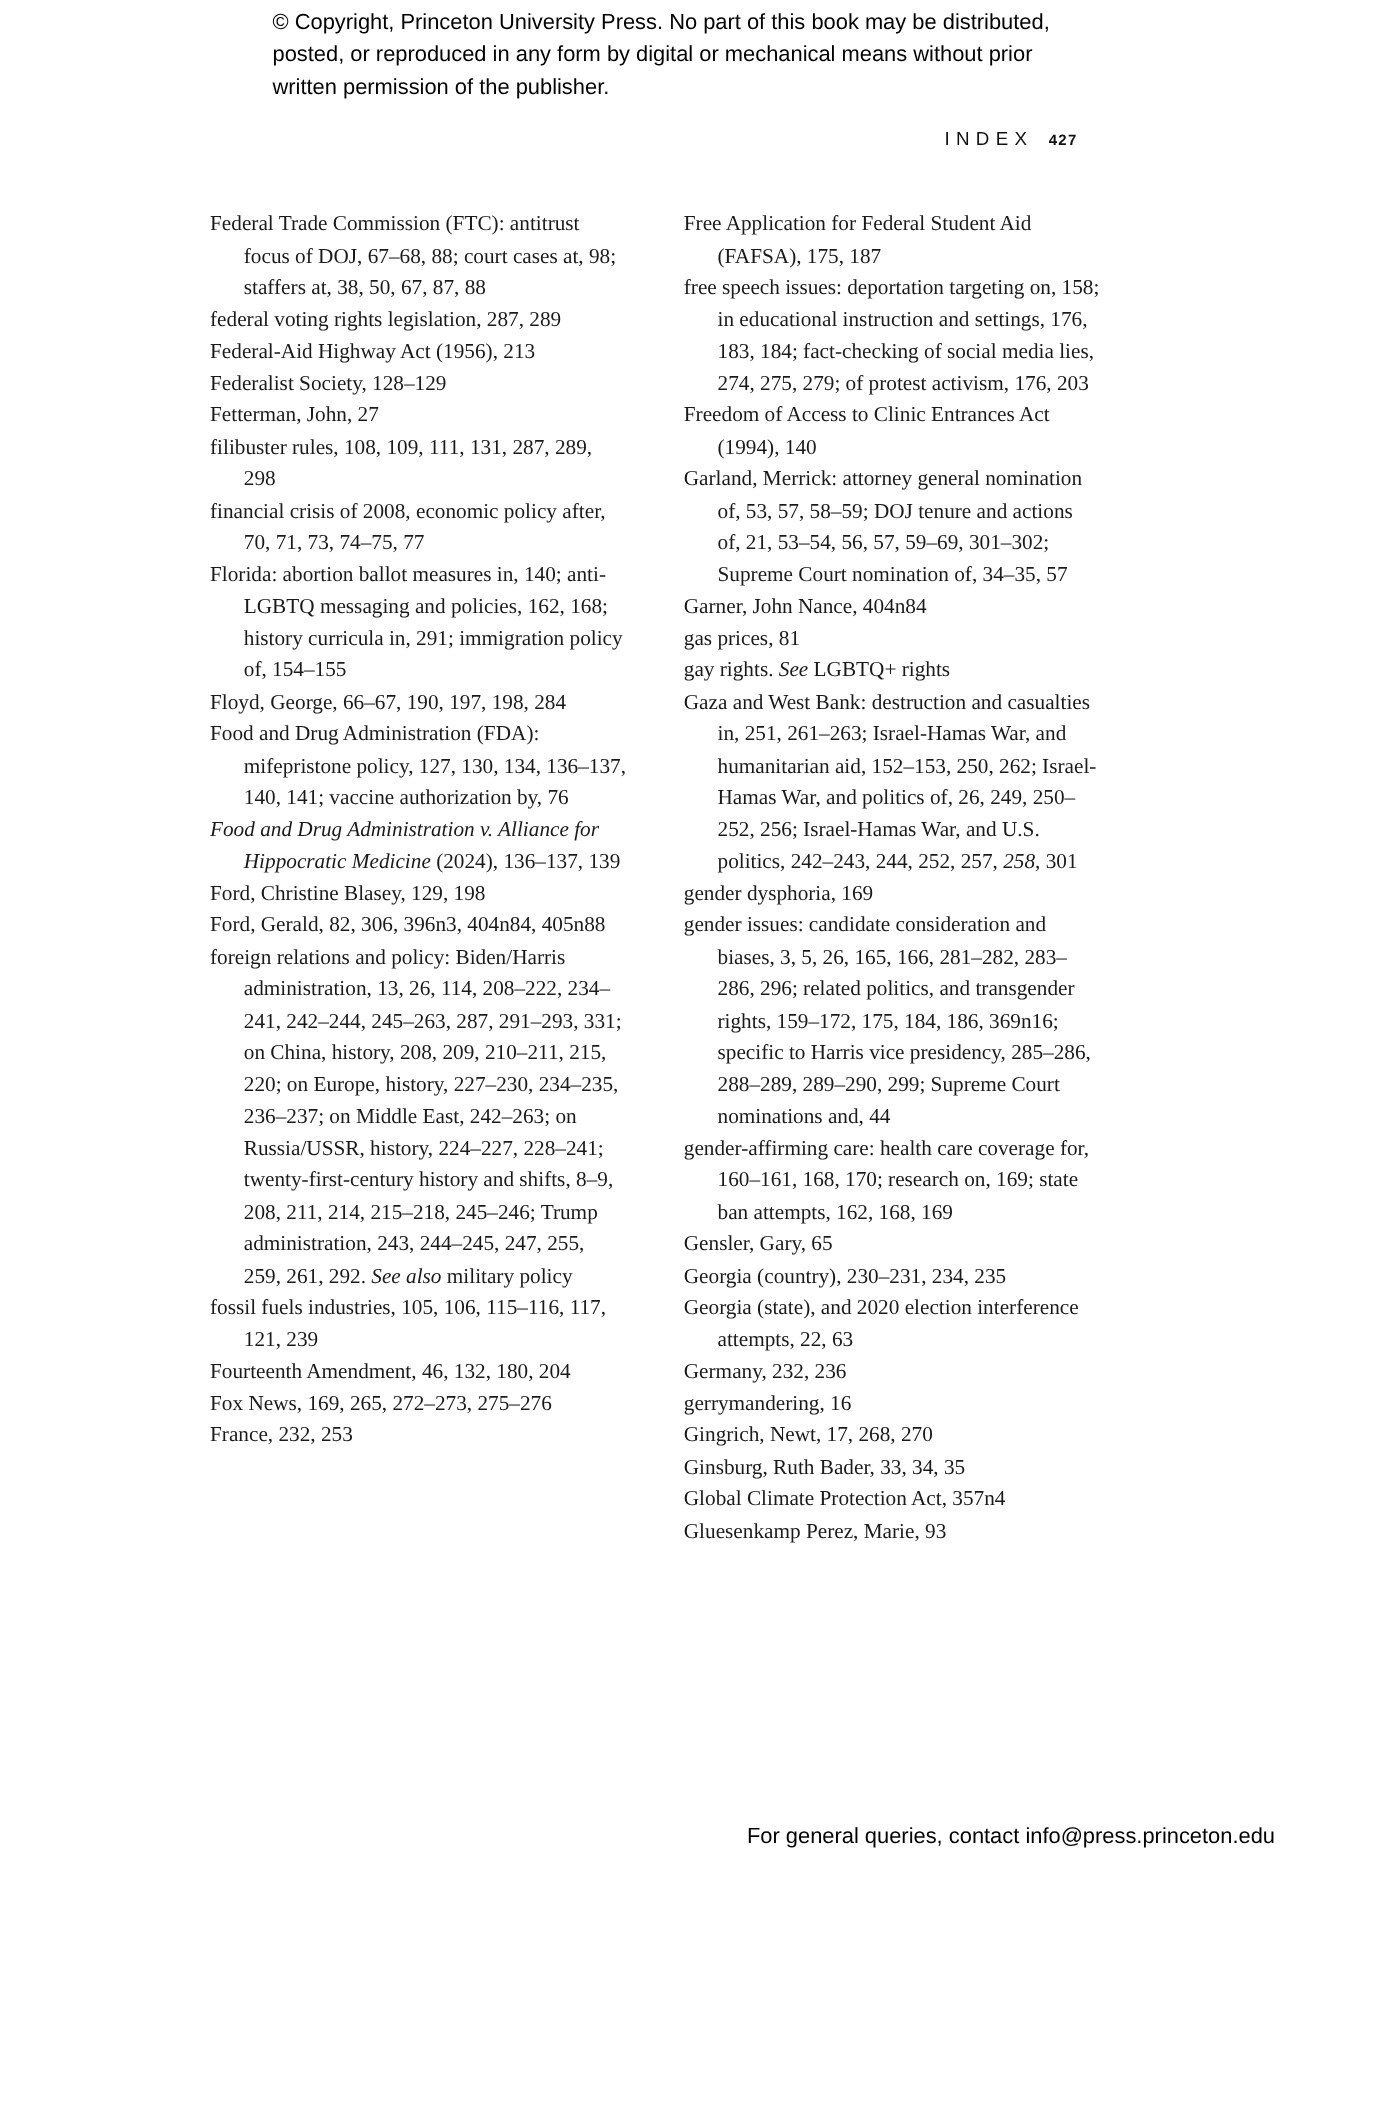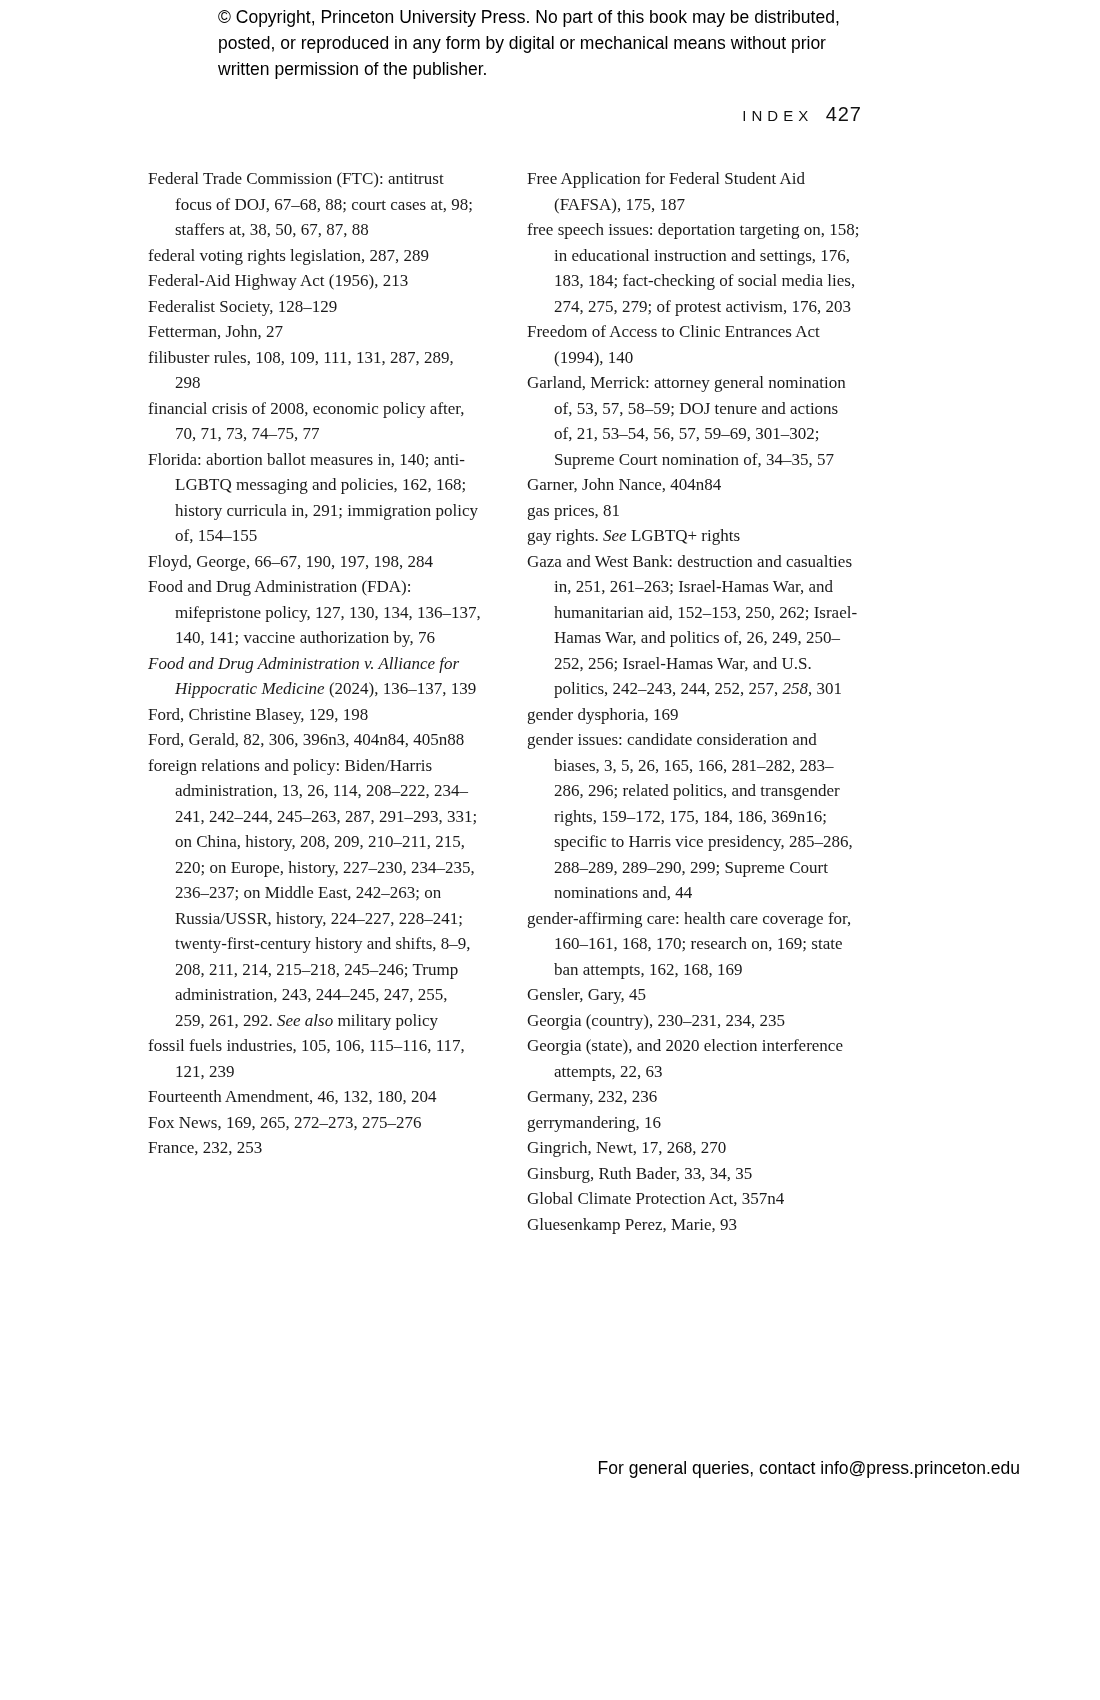--- a/index.html
+++ b/index.html
@@ -30,29 +30,29 @@
     text-align: right;
     font-family: "Liberation Sans", sans-serif;
     white-space: nowrap;
   }
   .index-label {
     font-size: 15px;
     letter-spacing: 5px;
     color: #111111;
   }
   .page-num {
-    font-size: 20px;
-    font-weight: normal;
+    font-size: 12px;
+    font-weight: bold;
     margin-left: 8px;
     letter-spacing: 1px;
     color: #111111;
   }
   .columns {
     position: absolute;
-    left: 148px;
+    left: 168px;
     top: 166px;
     width: 712px;
     display: flex;
     gap: 46px;
   }
   .col { flex: 1; min-width: 0; }
   .entry {
     font-size: 17px;
     line-height: 25.5px;
     padding-left: 27px;
@@ -108,21 +108,21 @@
         <div class="entry"><span>free speech issues: deportation targeting on, 158; in educational instruction and settings, 176, 183, 184; fact-checking of social media lies, 274, 275, 279; of protest activism, 176, 203</span></div>
         <div class="entry"><span>Freedom of Access to Clinic Entrances Act (1994), 140</span></div>
         <div class="entry"><span>Garland, Merrick: attorney general nomination of, 53, 57, 58–59; DOJ tenure and actions of, 21, 53–54, 56, 57, 59–69, 301–302; Supreme Court nomination of, 34–35, 57</span></div>
         <div class="entry"><span>Garner, John Nance, 404n84</span></div>
         <div class="entry"><span>gas prices, 81</span></div>
         <div class="entry"><span>gay rights. </span><i>See</i><span> LGBTQ+ rights</span></div>
         <div class="entry"><span>Gaza and West Bank: destruction and casualties in, 251, 261–263; Israel-Hamas War, and humanitarian aid, 152–153, 250, 262; Israel-Hamas War, and politics of, 26, 249, 250–252, 256; Israel-Hamas War, and U.S. politics, 242–243, 244, 252, 257, </span><i>258</i><span>, 301</span></div>
         <div class="entry"><span>gender dysphoria, 169</span></div>
         <div class="entry"><span>gender issues: candidate consideration and biases, 3, 5, 26, 165, 166, 281–282, 283–286, 296; related politics, and transgender rights, 159–172, 175, 184, 186, 369n16; specific to Harris vice presidency, 285–286, 288–289, 289–290, 299; Supreme Court nominations and, 44</span></div>
         <div class="entry"><span>gender-affirming care: health care coverage for, 160–161, 168, 170; research on, 169; state ban attempts, 162, 168, 169</span></div>
-        <div class="entry"><span>Gensler, Gary, 45</span></div>
+        <div class="entry"><span>Gensler, Gary, 65</span></div>
         <div class="entry"><span>Georgia (country), 230–231, 234, 235</span></div>
         <div class="entry"><span>Georgia (state), and 2020 election interference attempts, 22, 63</span></div>
         <div class="entry"><span>Germany, 232, 236</span></div>
         <div class="entry"><span>gerrymandering, 16</span></div>
         <div class="entry"><span>Gingrich, Newt, 17, 268, 270</span></div>
         <div class="entry"><span>Ginsburg, Ruth Bader, 33, 34, 35</span></div>
         <div class="entry"><span>Global Climate Protection Act, 357n4</span></div>
         <div class="entry"><span>Gluesenkamp Perez, Marie, 93</span></div>
       </div>
   </div>

